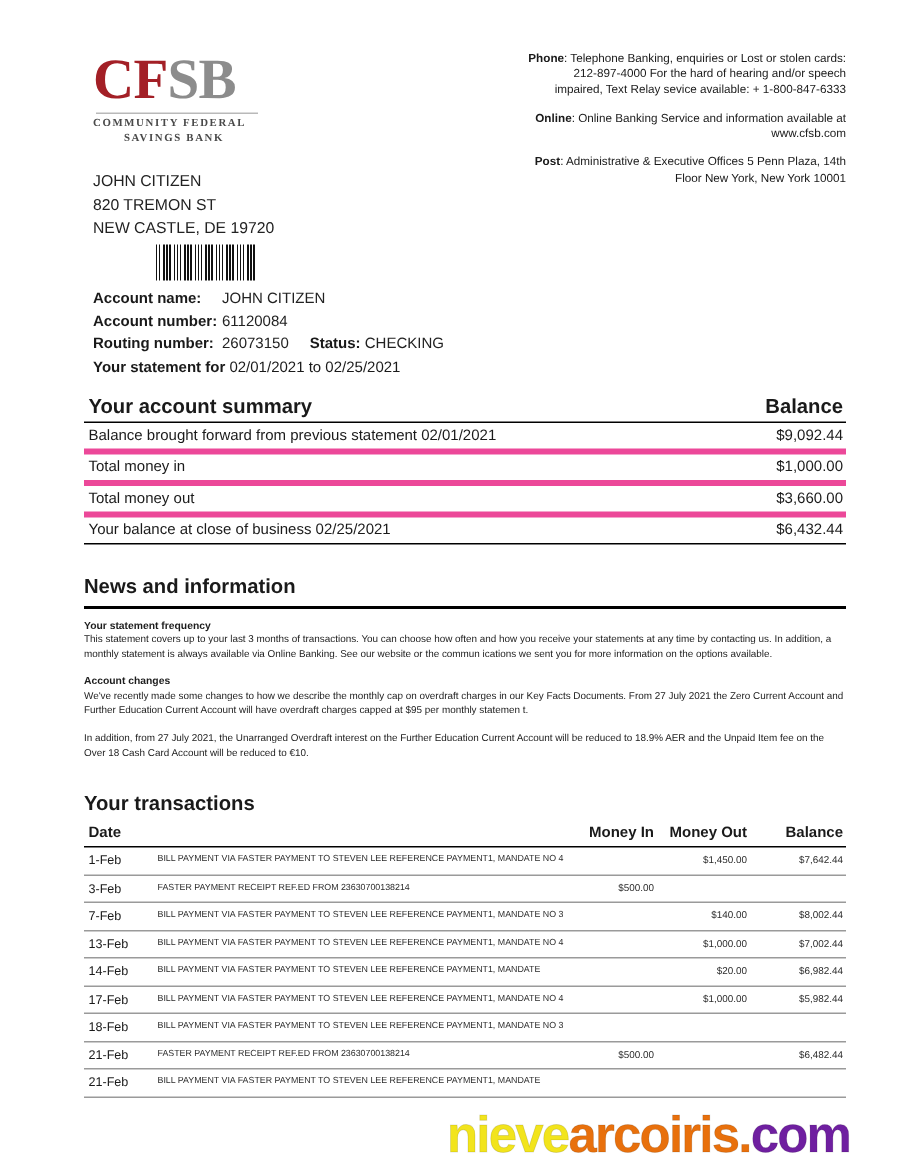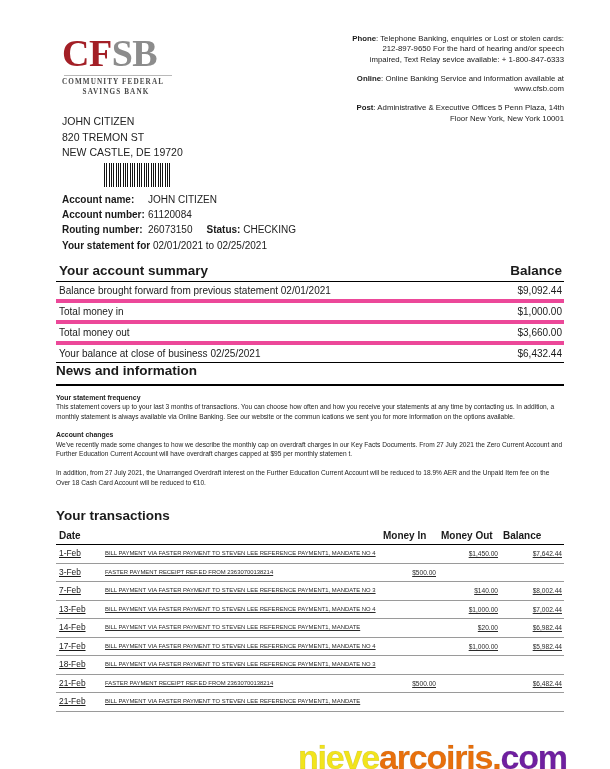--- a/index.html
+++ b/index.html
@@ -51,32 +51,32 @@
 
   
   .sum-table { margin: 6px 46px 0 56px; width: 508px; border-collapse: collapse; }
   .sum-table th, .sum-table td { font-size: 10px; padding: 3px 2px 3px 3px; text-align: left; }
   .sum-table th { font-size: 13.5px; font-weight: bold; border-bottom: 1.6px solid #000; padding-bottom: 3px; }
   .sum-table th.r, .sum-table td.r { text-align: right; white-space: nowrap; padding-right: 2px; }
   .sum-table td { border-bottom: 4px solid #ec4899; }
   .sum-table tr:last-child td { border-bottom: 1.6px solid #000; }
 
   
-  .news-title { }
+  .news-title { margin-top: 20px; }
   .news-rule { margin: 6px 46px 0 56px; border-top: 2px solid #000; }
   .news-body { margin: 7px 46px 0 56px; font-size: 6.6px; line-height: 9.6px; color: #1c1c1c; }
   .news-body .h { font-weight: bold; font-size: 6.9px; margin-bottom: 1px; }
   .news-body p { margin-bottom: 9px; }
 
   
   .tx-title { margin-top: 21px; }
   .tx-table { margin: 5px 46px 0 56px; width: 508px; border-collapse: collapse; table-layout: fixed; }
   .tx-table th { font-size: 10px; font-weight: bold; border-bottom: 1.4px solid #000; padding: 2px 2px 3px 3px; text-align: left; }
-  .tx-table th.r { }
-  .tx-table td { font-size: 5.9px; color: #2b2b2b; padding: 4px 2px 4px 3px; border-bottom: 1px solid #9a9a9a; vertical-align: top; line-height: 9.5px; text-decoration: underline; }
+  .tx-table th.r { text-align: right; }
+  .tx-table td { font-size: 5.9px; color: #2b2b2b; padding: 4px 2px 4px 3px; border-bottom: 1px solid #9a9a9a; vertical-align: top; line-height: 9.5px; }
   .tx-table td.date { font-size: 8.4px; color: #1a1a1a; white-space: nowrap; }
   .tx-table td.r { text-align: right; font-size: 6.6px; white-space: nowrap; }
   .c-date { width: 46px; }
   .c-desc { width: 278px; }
   .c-in   { width: 58px; }
   .c-out  { width: 62px; }
   .c-bal  { width: 64px; }
 
   
   .watermark { position: absolute; left: 298px; top: 738px; font-size: 34px; font-weight: bold;
@@ -98,21 +98,21 @@
       <div class="logo-sub1">COMMUNITY FEDERAL</div>
       <div class="logo-sub2">SAVINGS BANK</div>
       <div class="addr">
         <div>JOHN CITIZEN</div>
         <div>820 TREMON ST</div>
         <div>NEW CASTLE, DE 19720</div>
       </div>
     </div>
 
     <div class="contact">
-      <div class="blk"><b>Phone</b><span>: Telephone Banking, enquiries or Lost or stolen cards: 212-897-9650 For the hard of hearing and/or speech impaired, Text Relay sevice available: + 1-800-847-6333</span></div>
+      <div class="blk"><b>Phone</b><span>: Telephone Banking, enquiries or Lost or stolen cards: 212-897-4000 For the hard of hearing and/or speech impaired, Text Relay sevice available: + 1-800-847-6333</span></div>
       <div class="blk"><b>Online</b><span>: Online Banking Service and information available at www.cfsb.com</span></div>
       <div class="blk"><b>Post</b><span>: Administrative &amp; Executive Offices 5 Penn Plaza, 14th Floor New York, New York 10001</span></div>
     </div>
   </div>
 
   <div class="acct-wrap">
     <div>
       <div class="barcode"></div>
       <div class="acct-row"><span class="lbl">Account name:</span><span class="val">JOHN CITIZEN</span></div>
       <div class="acct-row"><span class="lbl">Account number:</span><span class="val">61120084</span></div>

